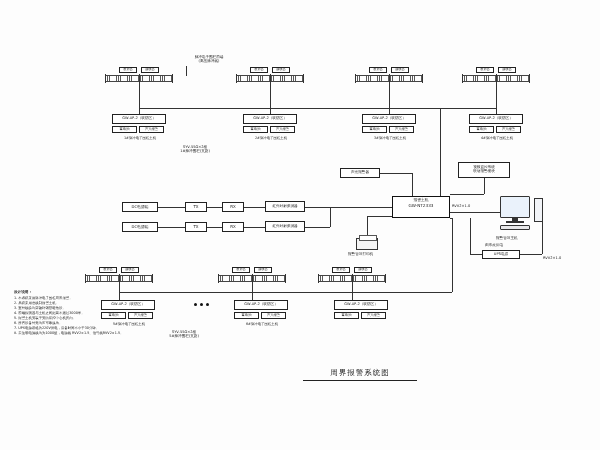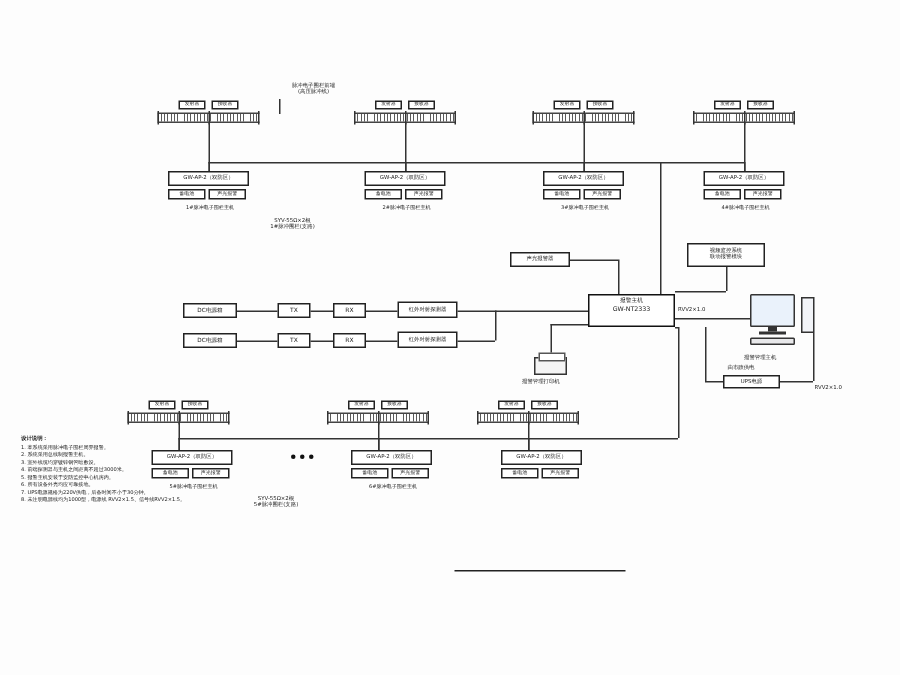--- a/index.html
+++ b/index.html
@@ -476,15 +476,16 @@
   <div class="notes-title" style="left:14px; top:290px;"><span>设计说明：</span></div>
   <div class="notes" style="left:14px; top:296px; width:185px;"><span>1. 本系统采用脉冲电子围栏周界报警。
 2. 系统采用总线制报警主机。
 3. 室外线缆均穿镀锌钢管暗敷设。
 4. 前端探测器与主机之间距离不超过3000米。
 5. 报警主机安装于安防监控中心机房内。
 6. 所有设备外壳均应可靠接地。
 7. UPS电源规格为220V供电，后备时间不小于30分钟。
 8. 未注明电源线均为1000型，电源线 RVV2×1.5、信号线RVV2×1.5。</span></div>
 
+  <div class="diagram-title" style="left:300px; top:368px;"><span>周界报警系统图</span></div>
   <div class="title-underline" style="left:303px; top:380px; width:114px;"></div>
 
 </div>
 
 </body></html>

